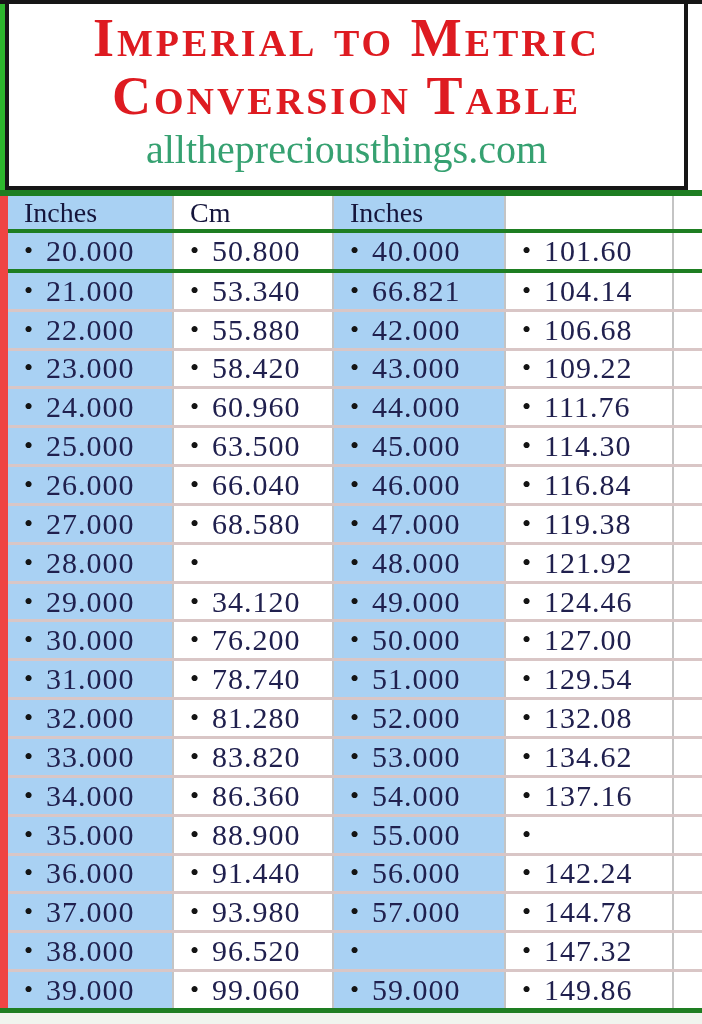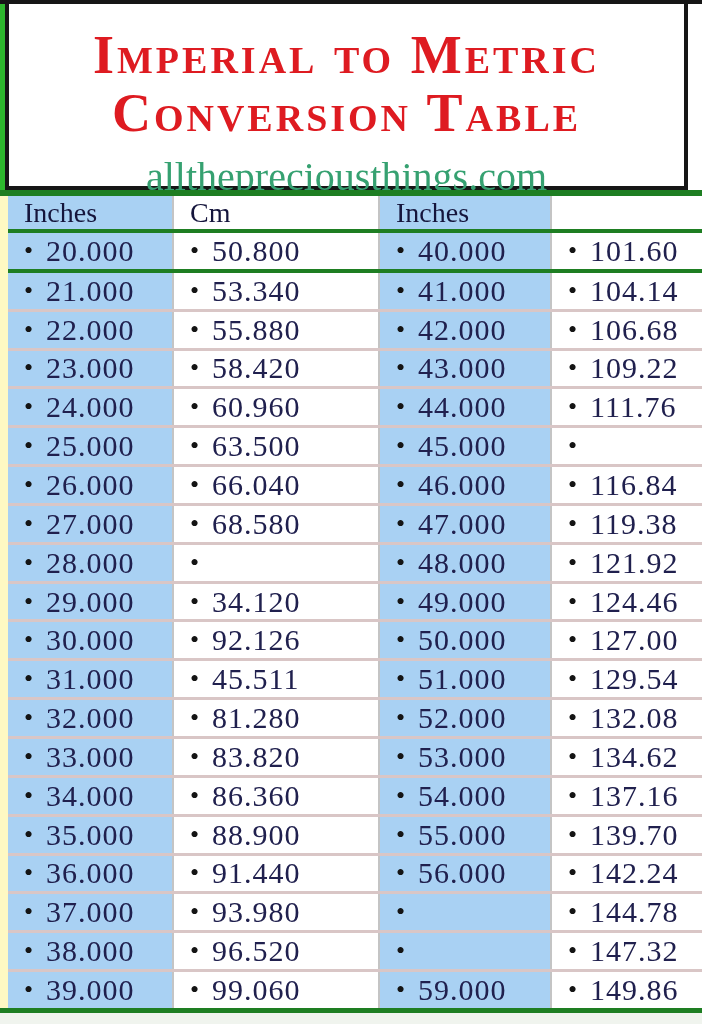--- a/index.html
+++ b/index.html
@@ -16,36 +16,36 @@
   *{margin:0;padding:0;box-sizing:border-box;}
   html,body{width:702px;height:1024px;overflow:hidden;background:#ffffff;
     font-family:"Liberation Serif","DejaVu Serif",serif;}
   .page{position:relative;width:702px;height:1024px;background:#fff;}
 
   
   .top-bar{position:absolute;left:0;top:0;width:702px;height:4px;background:var(--border-black);}
   .green-strip{position:absolute;left:0;top:4px;width:5px;height:186px;background:#2eb82e;}
   .header-box{position:absolute;left:5px;top:0;width:683px;height:190px;background:#fff;
     border:4px solid var(--border-black);display:flex;flex-direction:column;align-items:center;
-    justify-content:flex-start;padding-top:22px;}
+    justify-content:flex-start;padding-top:5px;}
   .title-line{font-variant:small-caps;font-weight:bold;color:var(--title-red);
     font-size:54px;line-height:58px;letter-spacing:3px;white-space:nowrap;}
-  .website{color:var(--website-green);font-size:40px;line-height:46px;margin-top:12px;white-space:nowrap;text-align:right;}
+  .website{color:var(--website-green);font-size:40px;line-height:46px;margin-top:2px;white-space:nowrap;text-align:right;}
 
   .top-green-line{position:absolute;left:0;top:190px;width:702px;height:6px;background:var(--line-green);}
 
   
   .table-wrap{position:absolute;left:0;top:196px;width:702px;height:812px;
-    padding-left:8px;display:flex;flex-direction:column;background:#fef9c3;}
+    padding-left:8px;display:flex;flex-direction:column;background:#ef4444;}
   .thead{display:flex;height:33px;flex:none;}
   .tbody{display:flex;flex-direction:column;flex:1;}
   .trow{display:flex;flex:1;}
   .cell{display:flex;align-items:center;padding-left:16px;overflow:hidden;}
   .c0{width:164px;flex:none;background:var(--cell-blue);}
-  .c1{width:208px;flex:none;background:#fff;border-left:2px solid var(--grid-gray);border-right:2px solid var(--grid-gray);}
+  .c1{width:162px;flex:none;background:#fff;border-left:2px solid var(--grid-gray);border-right:2px solid var(--grid-gray);}
   .c2{width:170px;flex:none;background:var(--cell-blue);}
   .c3{width:170px;flex:none;background:#fff;border-left:2px solid var(--grid-gray);border-right:2px solid var(--grid-gray);}
   .filler{flex:1;background:#fff;}
   .head-text{font-size:28px;color:#15153c;}
   .bullet{font-size:26px;color:#141414;margin-right:13px;line-height:1;}
   .num{font-size:30px;color:var(--number-navy);letter-spacing:1px;white-space:nowrap;}
   .sep{flex:none;width:100%;}
   .sep-green{height:4px;background:var(--line-green);}
   .sep-pink{height:3px;background:var(--separator-pink);}
 
@@ -110,21 +110,21 @@
           <div class="cell c0">
             <span class="bullet">•</span>
             <span class="num">21.000</span>
           </div>
           <div class="cell c1">
             <span class="bullet">•</span>
             <span class="num">53.340</span>
           </div>
           <div class="cell c2">
             <span class="bullet">•</span>
-            <span class="num">41.000</span>
+            <span class="num">66.821</span>
           </div>
           <div class="cell c3">
             <span class="bullet">•</span>
             <span class="num">104.14</span>
           </div>
           <div class="filler"></div>
         </div>
         <div class="sep sep-pink"></div>
         <div class="trow">
           <div class="cell c0">
@@ -194,20 +194,21 @@
           <div class="cell c1">
             <span class="bullet">•</span>
             <span class="num">63.500</span>
           </div>
           <div class="cell c2">
             <span class="bullet">•</span>
             <span class="num">45.000</span>
           </div>
           <div class="cell c3">
             <span class="bullet">•</span>
+            <span class="num">114.30</span>
           </div>
           <div class="filler"></div>
         </div>
         <div class="sep sep-pink"></div>
         <div class="trow">
           <div class="cell c0">
             <span class="bullet">•</span>
             <span class="num">26.000</span>
           </div>
           <div class="cell c1">
@@ -284,41 +285,41 @@
           <div class="filler"></div>
         </div>
         <div class="sep sep-pink"></div>
         <div class="trow">
           <div class="cell c0">
             <span class="bullet">•</span>
             <span class="num">30.000</span>
           </div>
           <div class="cell c1">
             <span class="bullet">•</span>
-            <span class="num">92.126</span>
+            <span class="num">76.200</span>
           </div>
           <div class="cell c2">
             <span class="bullet">•</span>
             <span class="num">50.000</span>
           </div>
           <div class="cell c3">
             <span class="bullet">•</span>
             <span class="num">127.00</span>
           </div>
           <div class="filler"></div>
         </div>
         <div class="sep sep-pink"></div>
         <div class="trow">
           <div class="cell c0">
             <span class="bullet">•</span>
             <span class="num">31.000</span>
           </div>
           <div class="cell c1">
             <span class="bullet">•</span>
-            <span class="num">45.511</span>
+            <span class="num">78.740</span>
           </div>
           <div class="cell c2">
             <span class="bullet">•</span>
             <span class="num">51.000</span>
           </div>
           <div class="cell c3">
             <span class="bullet">•</span>
             <span class="num">129.54</span>
           </div>
           <div class="filler"></div>
@@ -392,21 +393,20 @@
           <div class="cell c1">
             <span class="bullet">•</span>
             <span class="num">88.900</span>
           </div>
           <div class="cell c2">
             <span class="bullet">•</span>
             <span class="num">55.000</span>
           </div>
           <div class="cell c3">
             <span class="bullet">•</span>
-            <span class="num">139.70</span>
           </div>
           <div class="filler"></div>
         </div>
         <div class="sep sep-pink"></div>
         <div class="trow">
           <div class="cell c0">
             <span class="bullet">•</span>
             <span class="num">36.000</span>
           </div>
           <div class="cell c1">
@@ -428,20 +428,21 @@
           <div class="cell c0">
             <span class="bullet">•</span>
             <span class="num">37.000</span>
           </div>
           <div class="cell c1">
             <span class="bullet">•</span>
             <span class="num">93.980</span>
           </div>
           <div class="cell c2">
             <span class="bullet">•</span>
+            <span class="num">57.000</span>
           </div>
           <div class="cell c3">
             <span class="bullet">•</span>
             <span class="num">144.78</span>
           </div>
           <div class="filler"></div>
         </div>
         <div class="sep sep-pink"></div>
         <div class="trow">
           <div class="cell c0">

